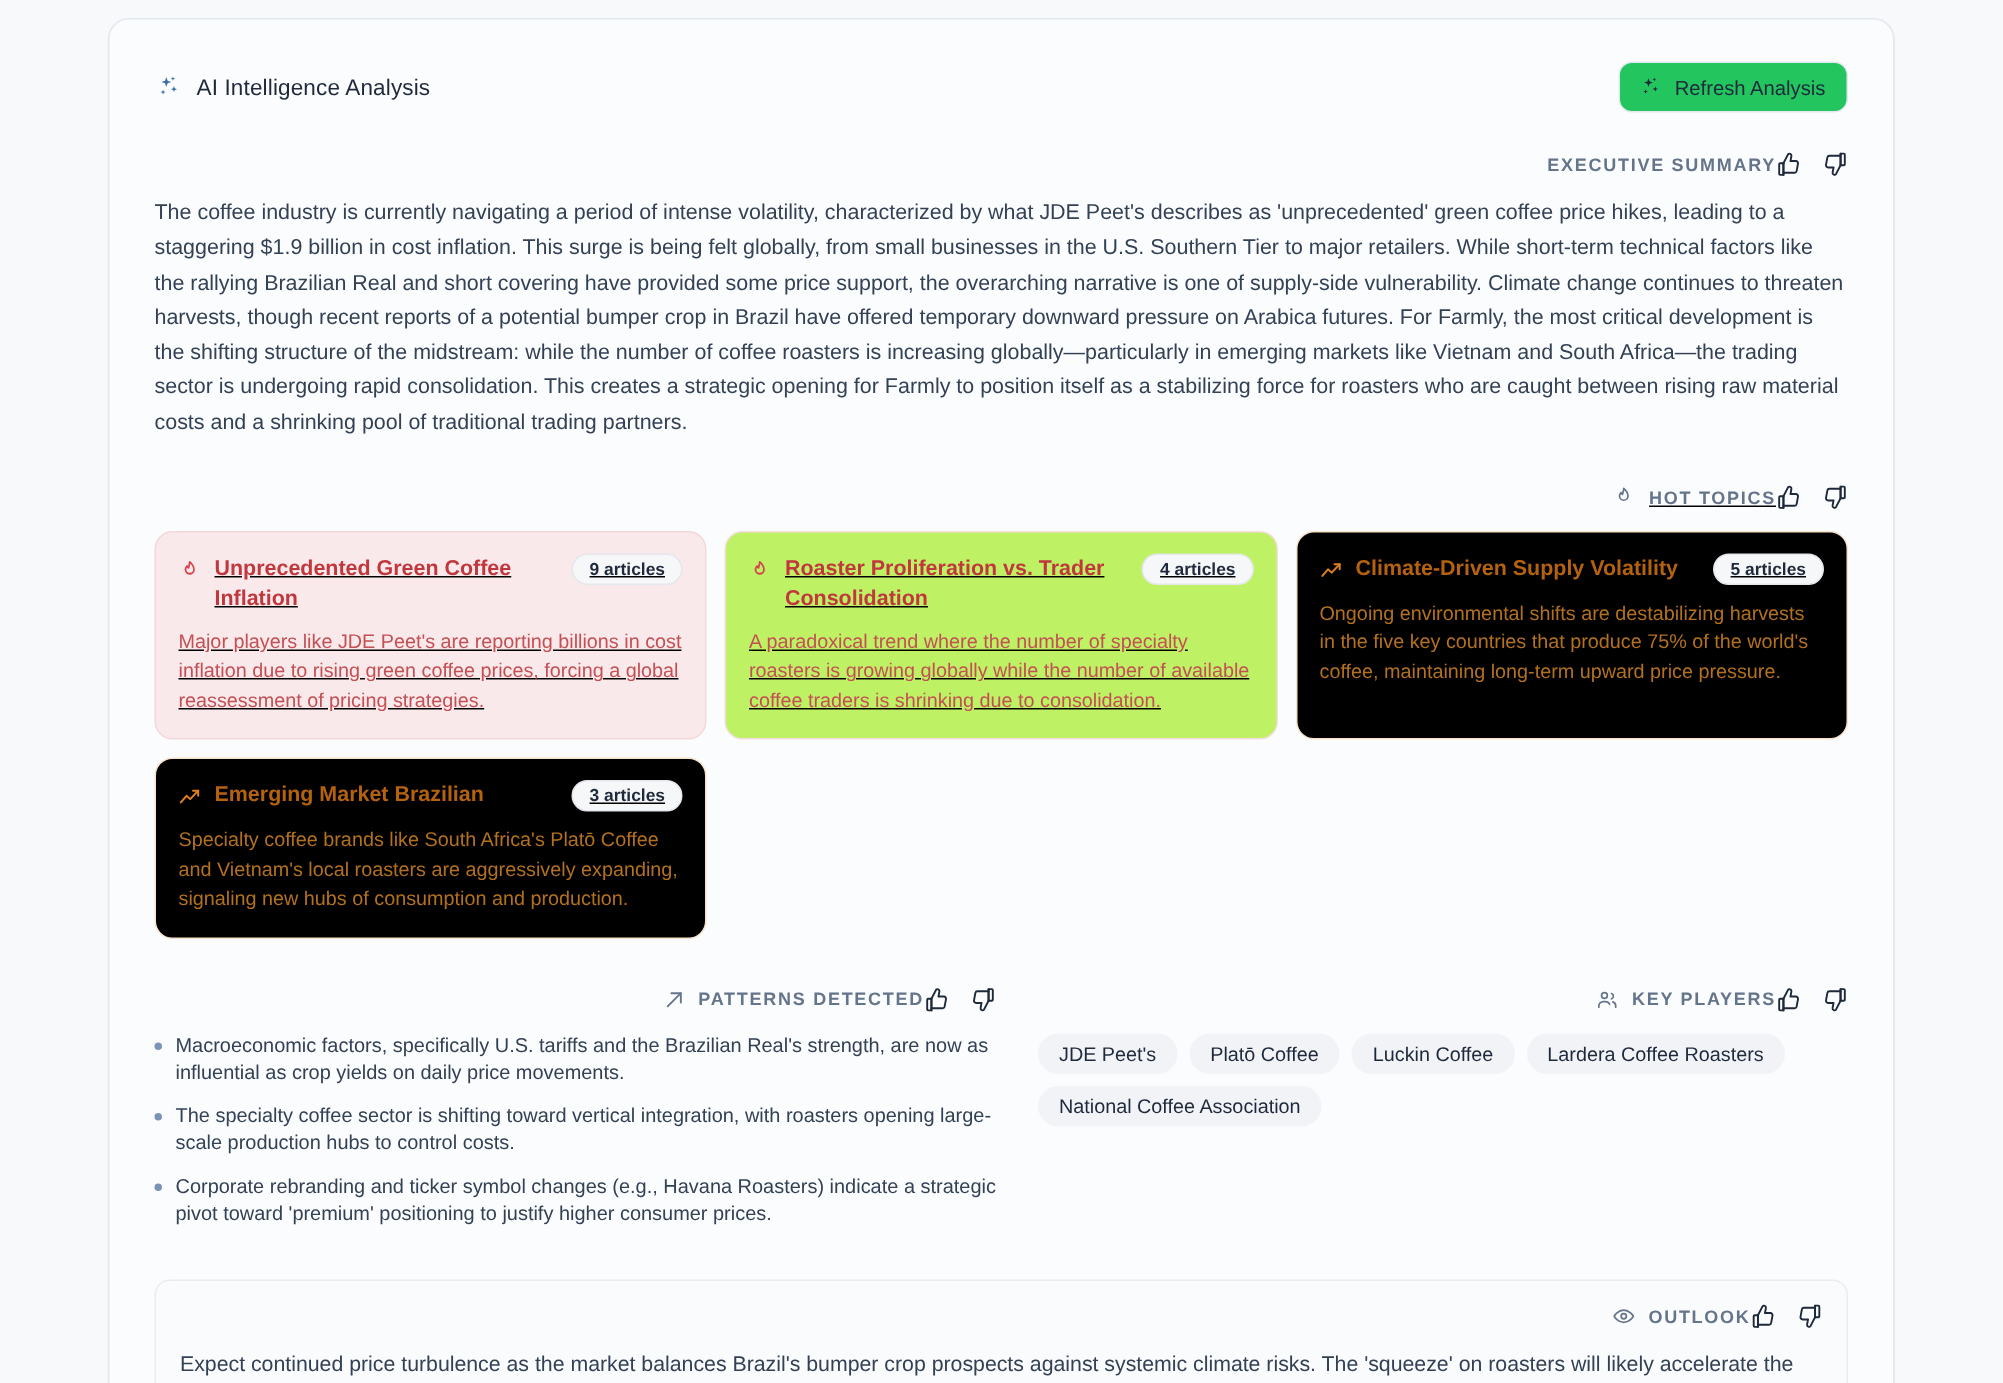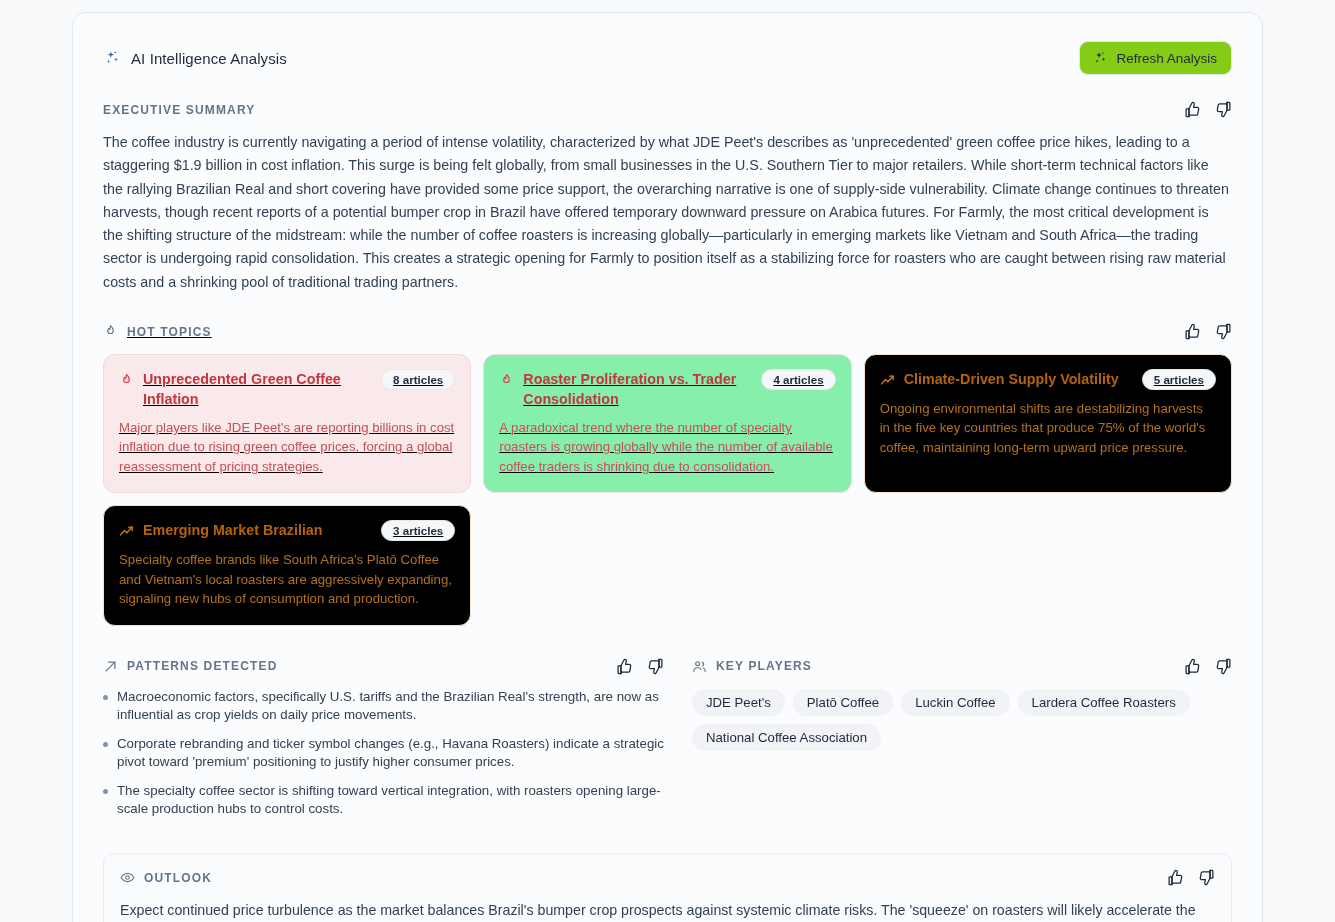--- a/index.html
+++ b/index.html
@@ -25,29 +25,29 @@
   
   .panel-head {
     display: flex; align-items: center; justify-content: space-between;
     margin-bottom: 26px;
   }
   .head-left { display: flex; align-items: center; gap: 10px; }
   .head-title { font-size: 15px; color: #1e293b; letter-spacing: .1px; }
   .sparkle { width: 18px; height: 18px; display: block; color: #3b6fa8; }
   .refresh-btn {
     display: flex; align-items: center; gap: 8px;
-    border: 1px solid #e2e8f0; background: #84cc16;
+    border: 1px solid #e2e8f0; background: #22c55e;
     border-radius: 9px; padding: 8px 14px 8px 12px;
     font-size: 13.5px; color: #1e293b; cursor: pointer;
     font-family: "Liberation Sans", sans-serif;
   }
   .refresh-btn .sparkle { color: #1e293b; width: 16px; height: 16px; }
 
   
-  .sec-row { display: flex; align-items: center; justify-content: space-between; }
+  .sec-row { display: flex; align-items: center; justify-content: flex-end; }
   .sec-label {
     display: flex; align-items: center; gap: 9px;
     font-size: 12px; font-weight: 700; letter-spacing: 1.15px;
     color: #64748b; text-transform: uppercase;
   }
   .sec-label .sicon { width: 15px; height: 15px; display: block; color: #64748b; }
 
   .fb { display: flex; align-items: center; gap: 14px; }
   .fb svg { width: 17px; height: 17px; display: block; color: #1e293b; cursor: pointer; }
 
@@ -65,21 +65,21 @@
     grid-template-columns: repeat(3, 1fr);
     gap: 12px;
     margin-top: 14px;
   }
   .topic {
     border-radius: 12px; padding: 14px 15px 16px 15px;
     border: 1px solid transparent;
     min-height: 118px;
   }
   .topic.red   { background: #fae9ea; border-color: #f3d7d9; }
-  .topic.red2  { background: #86efac; border-color: #f4dcdd; }
+  .topic.red2  { background: #bef264; border-color: #f4dcdd; }
   .topic.amber { background: #000000; border-color: #f7e3c9; }
 
   .topic-top { display: flex; align-items: flex-start; gap: 9px; }
   .topic-ic { width: 15px; height: 15px; flex: 0 0 15px; margin-top: 4px; display: block; }
   .topic-title { font-size: 14.3px; font-weight: 700; line-height: 20px; flex: 1; }
   .topic.red .topic-title, .topic.red2 .topic-title { color: #c0383e; }
   .topic.amber .topic-title { color: #b5620e; }
   .topic.red .topic-ic, .topic.red2 .topic-ic { color: #d2474d; }
   .topic.amber .topic-ic { color: #e08020; }
 
@@ -196,21 +196,21 @@
       <div class="topics">
 
         <div class="topic red">
           <div class="topic-top">
             <span class="topic-ic">
               <svg viewBox="0 0 24 24" fill="none" stroke="currentColor" stroke-width="1.9" stroke-linecap="round" stroke-linejoin="round">
                   <path d="M12 2.5s4.5 4 4.5 8.2a4.5 4.5 0 0 1-9 0c0-1.6.8-2.9 1.6-3.8.3 1 1 1.8 1.6 2.1.5-2.3 1.3-4.6 1.3-6.5z"></path>
                 </svg>
             </span>
             <span class="topic-title">Unprecedented Green Coffee Inflation</span>
-            <span class="badge">8 articles</span>
+            <span class="badge">9 articles</span>
           </div>
           <div class="topic-desc">Major players like JDE Peet's are reporting billions in cost inflation due to rising green coffee prices, forcing a global reassessment of pricing strategies.</div>
         </div>
 
         <div class="topic red2">
           <div class="topic-top">
             <span class="topic-ic">
               <svg viewBox="0 0 24 24" fill="none" stroke="currentColor" stroke-width="1.9" stroke-linecap="round" stroke-linejoin="round">
                   <path d="M12 2.5s4.5 4 4.5 8.2a4.5 4.5 0 0 1-9 0c0-1.6.8-2.9 1.6-3.8.3 1 1 1.8 1.6 2.1.5-2.3 1.3-4.6 1.3-6.5z"></path>
                 </svg>
@@ -277,25 +277,25 @@
               </svg>
           </div>
         </div>
         <div class="bullets">
           <div class="bullet">
             <span class="dot"></span>
             <span class="txt">Macroeconomic factors, specifically U.S. tariffs and the Brazilian Real's strength, are now as influential as crop yields on daily price movements.</span>
           </div>
           <div class="bullet">
             <span class="dot"></span>
-            <span class="txt">Corporate rebranding and ticker symbol changes (e.g., Havana Roasters) indicate a strategic pivot toward 'premium' positioning to justify higher consumer prices.</span>
+            <span class="txt">The specialty coffee sector is shifting toward vertical integration, with roasters opening large-scale production hubs to control costs.</span>
           </div>
           <div class="bullet">
             <span class="dot"></span>
-            <span class="txt">The specialty coffee sector is shifting toward vertical integration, with roasters opening large-scale production hubs to control costs.</span>
+            <span class="txt">Corporate rebranding and ticker symbol changes (e.g., Havana Roasters) indicate a strategic pivot toward 'premium' positioning to justify higher consumer prices.</span>
           </div>
         </div>
       </div>
 
       <div class="col-right">
         <div class="sec-row">
           <div class="sec-label">
             <span class="sicon">
               <svg viewBox="0 0 24 24" fill="none" stroke="currentColor" stroke-width="1.8" stroke-linecap="round" stroke-linejoin="round">
                   <circle cx="9" cy="7.5" r="3.1"></circle>

